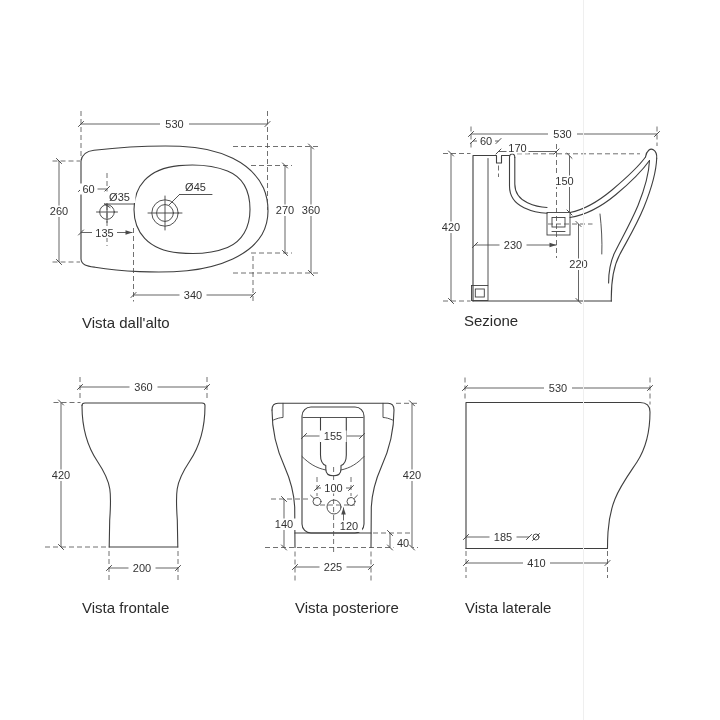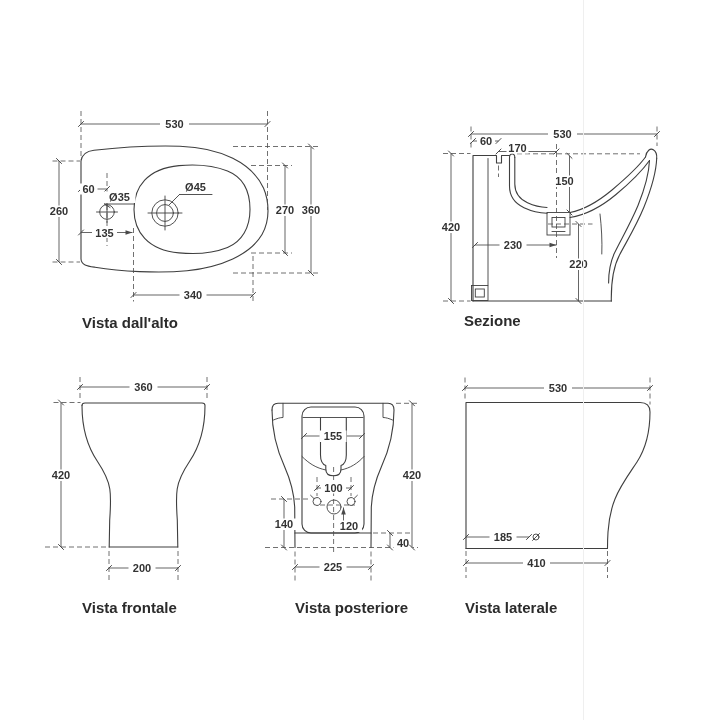--- a/index.html
+++ b/index.html
@@ -1,18 +1,18 @@
 <!DOCTYPE html>
 <html><head>
 <meta charset="utf-8">
 <style>
   html,body{margin:0;padding:0;background:#fff;}
   .sheet{
     width:583px;height:720px;background:#ffffff;position:relative;
-    font-family:"Liberation Sans",sans-serif;outline:1px solid #efefef;font-weight:bold;
+    font-family:"Liberation Sans",sans-serif;outline:1px solid #efefef;
   }
   svg{display:block;width:720px;height:720px;}
   .ol{fill:none;stroke:#3f3f3f;stroke-width:1.1;stroke-linecap:round;stroke-linejoin:round;}
   .th{fill:none;stroke:#3f3f3f;stroke-width:0.9;stroke-linecap:round;}
   .dash{fill:none;stroke:#4d4d4d;stroke-width:0.8;stroke-dasharray:5 3;}
   .dim{fill:none;stroke:#4a4a4a;stroke-width:0.85;marker-start:url(#tk);marker-end:url(#tk);}
   .lead-ar{fill:none;stroke:#4a4a4a;stroke-width:0.85;marker-end:url(#ar);}
   .tk-ar{fill:none;stroke:#4a4a4a;stroke-width:0.85;marker-start:url(#tk);marker-end:url(#ar);}
   .bg{fill:#ffffff;}
   .dt{font-family:"Liberation Sans",sans-serif;font-size:11px;fill:#333333;text-anchor:middle;}

